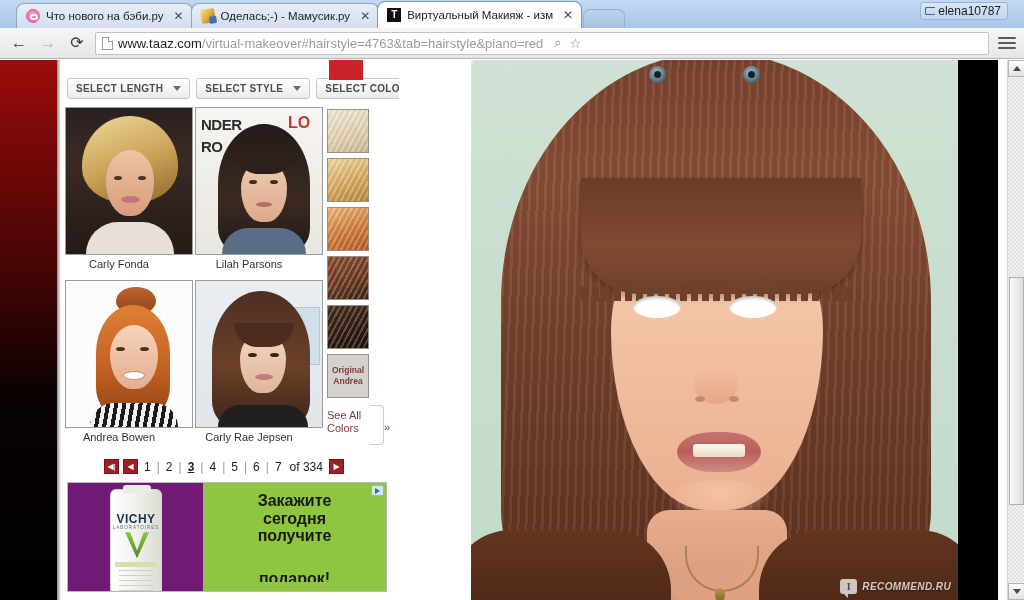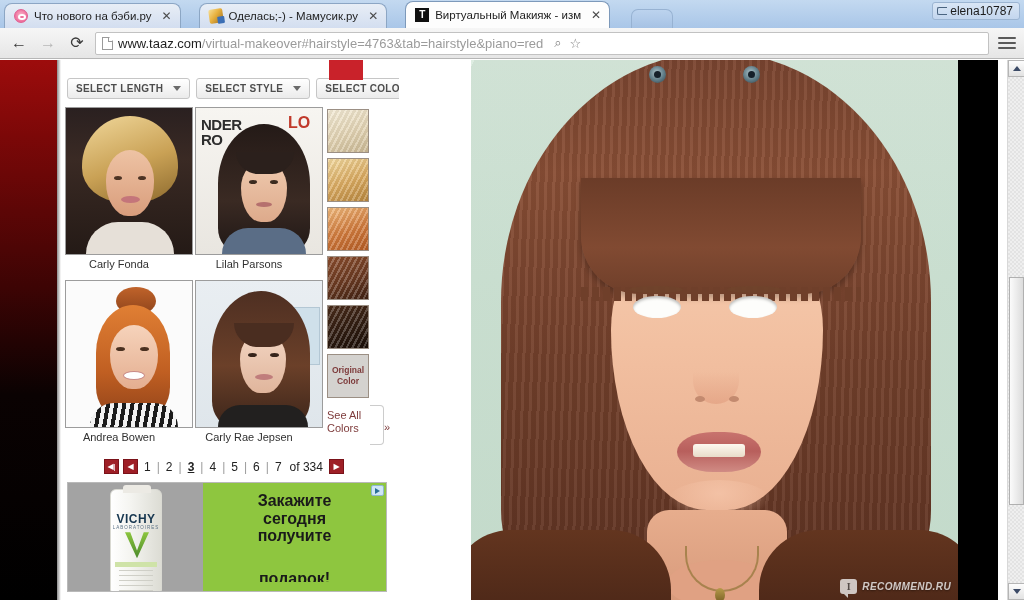--- a/index.html
+++ b/index.html
@@ -11,23 +11,22 @@
   }
 
   
   .browser { width: 1024px; height: 600px; position: relative; background:#fff; }
 
   .tabstrip {
     height: 28px;
     background: linear-gradient(#c3d9f0, #a9c6e8);
     display: flex;
     align-items: flex-end;
-    padding-left: 4px;
-    position: relative;
-    gap: 20px;
+    padding-left: 16px;
+    position: relative;
   }
   .tab {
     height: 25px;
     display: flex;
     align-items: center;
     gap: 6px;
     padding: 0 8px 0 9px;
     background: linear-gradient(#e8eef6, #d3def0);
     border: 1px solid #8ca6c4;
     border-bottom: none;
@@ -79,21 +78,21 @@
   }
   .tab-ghost {
     width: 42px; height: 19px;
     background: linear-gradient(#bcd3ee,#a6c2e4);
     border: 1px solid #97b2d2;
     border-bottom: none;
     border-radius: 7px 7px 0 0;
     margin-left: 3px;
   }
   .profile-chip {
-    position: absolute; right: 4px; top: 2px;
+    position: absolute; right: 16px; top: 2px;
     display: flex; align-items: center; gap: 3px;
     padding: 1px 6px 1px 4px;
     font-size: 12px; color: #1b1b1b;
     background: linear-gradient(#d9e6f5,#c3d6ee);
     border: 1px solid #9cb5d2;
     border-radius: 3px;
   }
   .profile-chip .pico {
     width: 10px; height: 8px; border: 1.5px solid #4a6480; border-right: none;
     border-radius: 2px 0 0 2px;
@@ -211,21 +210,21 @@
   .t1 .eyeL,.t1 .eyeR { position:absolute; top:68px; width:8px;height:4px;border-radius:50%;background:#4c3324; }
   .t1 .eyeL{left:48px;} .t1 .eyeR{left:72px;}
   .t1 .body { position:absolute; left:20px; bottom:0; width:88px; height:32px; border-radius:40px 40px 0 0; background:#e6e0d8; }
 
   .t2 { background: linear-gradient(#f2f0ec,#dedbd4); }
   .t2 .poster { position:absolute; inset:0; background:
      linear-gradient(#f7f5f1,#e9e6e0);
   }
   .t2 .ptxt { position:absolute; color:#2d2d2d; font-weight:bold; font-size:15px; letter-spacing:-.5px; }
   .t2 .ptxt.a{ left:5px; top:8px; }
-  .t2 .ptxt.b{ left:5px; top:23px; }
+  .t2 .ptxt.b{ left:5px; top:30px; }
   .t2 .pred { position:absolute; right:4px; top:6px; width:30px;height:46px; color:#c0392b; font-weight:bold;font-size:16px; }
   .t2 .hair { position:absolute; left:22px; top:16px; width:92px;height:128px; border-radius:46px 46px 20px 20px/60px 60px 24px 24px; background:linear-gradient(#241a17,#3a2a23 60%,#201816); }
   .t2 .skin { position:absolute; left:45px; top:52px; width:46px;height:62px;border-radius:23px 23px 20px 20px/28px 28px 34px 34px;background:linear-gradient(#f0cbb0,#ddaa8b); }
   .t2 .bang { position:absolute; left:40px; top:44px; width:58px; height:22px; border-radius:0 0 26px 26px; background:#2b201c; }
   .t2 .eyeL,.t2 .eyeR{position:absolute;top:72px;width:8px;height:4px;border-radius:50%;background:#3b2b20;}
   .t2 .eyeL{left:53px;} .t2 .eyeR{left:74px;}
   .t2 .mouth{position:absolute;left:60px;top:94px;width:16px;height:5px;border-radius:50%;background:#b5706e;}
   .t2 .body{position:absolute;left:26px;bottom:0;width:84px;height:26px;border-radius:30px 30px 0 0;background:#5a6d86;}
 
   .t3 { background: #fbfbfb; }
@@ -311,21 +310,21 @@
   
   .ad {
     margin: 2px 0 0 6px;
     width: 320px; height: 110px;
     border: 1px solid #b9b9b9;
     display: flex;
     position: relative;
     background: #fff;
     overflow: hidden;
   }
-  .ad-left { width: 135px; position: relative; background:#a3a3a3; }
+  .ad-left { width: 135px; position: relative; background:#701a75; }
   .tube {
     position:absolute; left:42px; top:6px; width:52px; height:104px;
     background: linear-gradient(to right,#ffffff 0%,#f4f4f0 40%,#dcdcd4 100%);
     border-radius: 6px 6px 3px 3px;
     border:1px solid #d9d9d2;
   }
   .tube .cap { position:absolute; left:12px; top:-5px; width:28px; height:8px; background:#eceae4; border-radius:3px 3px 0 0; }
   .tube .brand { position:absolute; left:0; right:0; top:22px; text-align:center; font-size:12px; font-weight:bold; color:#16364f; letter-spacing:.5px; }
   .tube .sub { position:absolute; left:0; right:0; top:35px; text-align:center; font-size:4.5px; color:#5a7186; letter-spacing:1px; }
   .tube .vmark {
@@ -630,21 +629,21 @@
         </div>
 
         <div class="swatchcol">
           <div class="swatch" style="background:linear-gradient(160deg,#f3ead5,#e2d3b3 55%,#cbb994);"></div>
           <div class="swatch" style="background:linear-gradient(160deg,#f2d89d,#d9a95f 55%,#b8873f);"></div>
           <div class="swatch" style="background:linear-gradient(160deg,#f0b87a,#d07a3c 55%,#b55c24);"></div>
           <div class="swatch" style="background:linear-gradient(160deg,#8a4c2c,#6a3a22 55%,#3f2112);"></div>
           <div class="swatch" style="background:linear-gradient(160deg,#4a2c1a,#2f1c11 55%,#1b0f08);"></div>
 
           <div class="swatch original">
-            <span>Original Color</span>
+            <span>Original Andrea</span>
           </div>
 
           <div class="seeall">
             <div class="seeall-tabshape"></div>
             <span>See All Colors</span>
             <span class="chev">»</span>
           </div>
         </div>
 
       </div>

